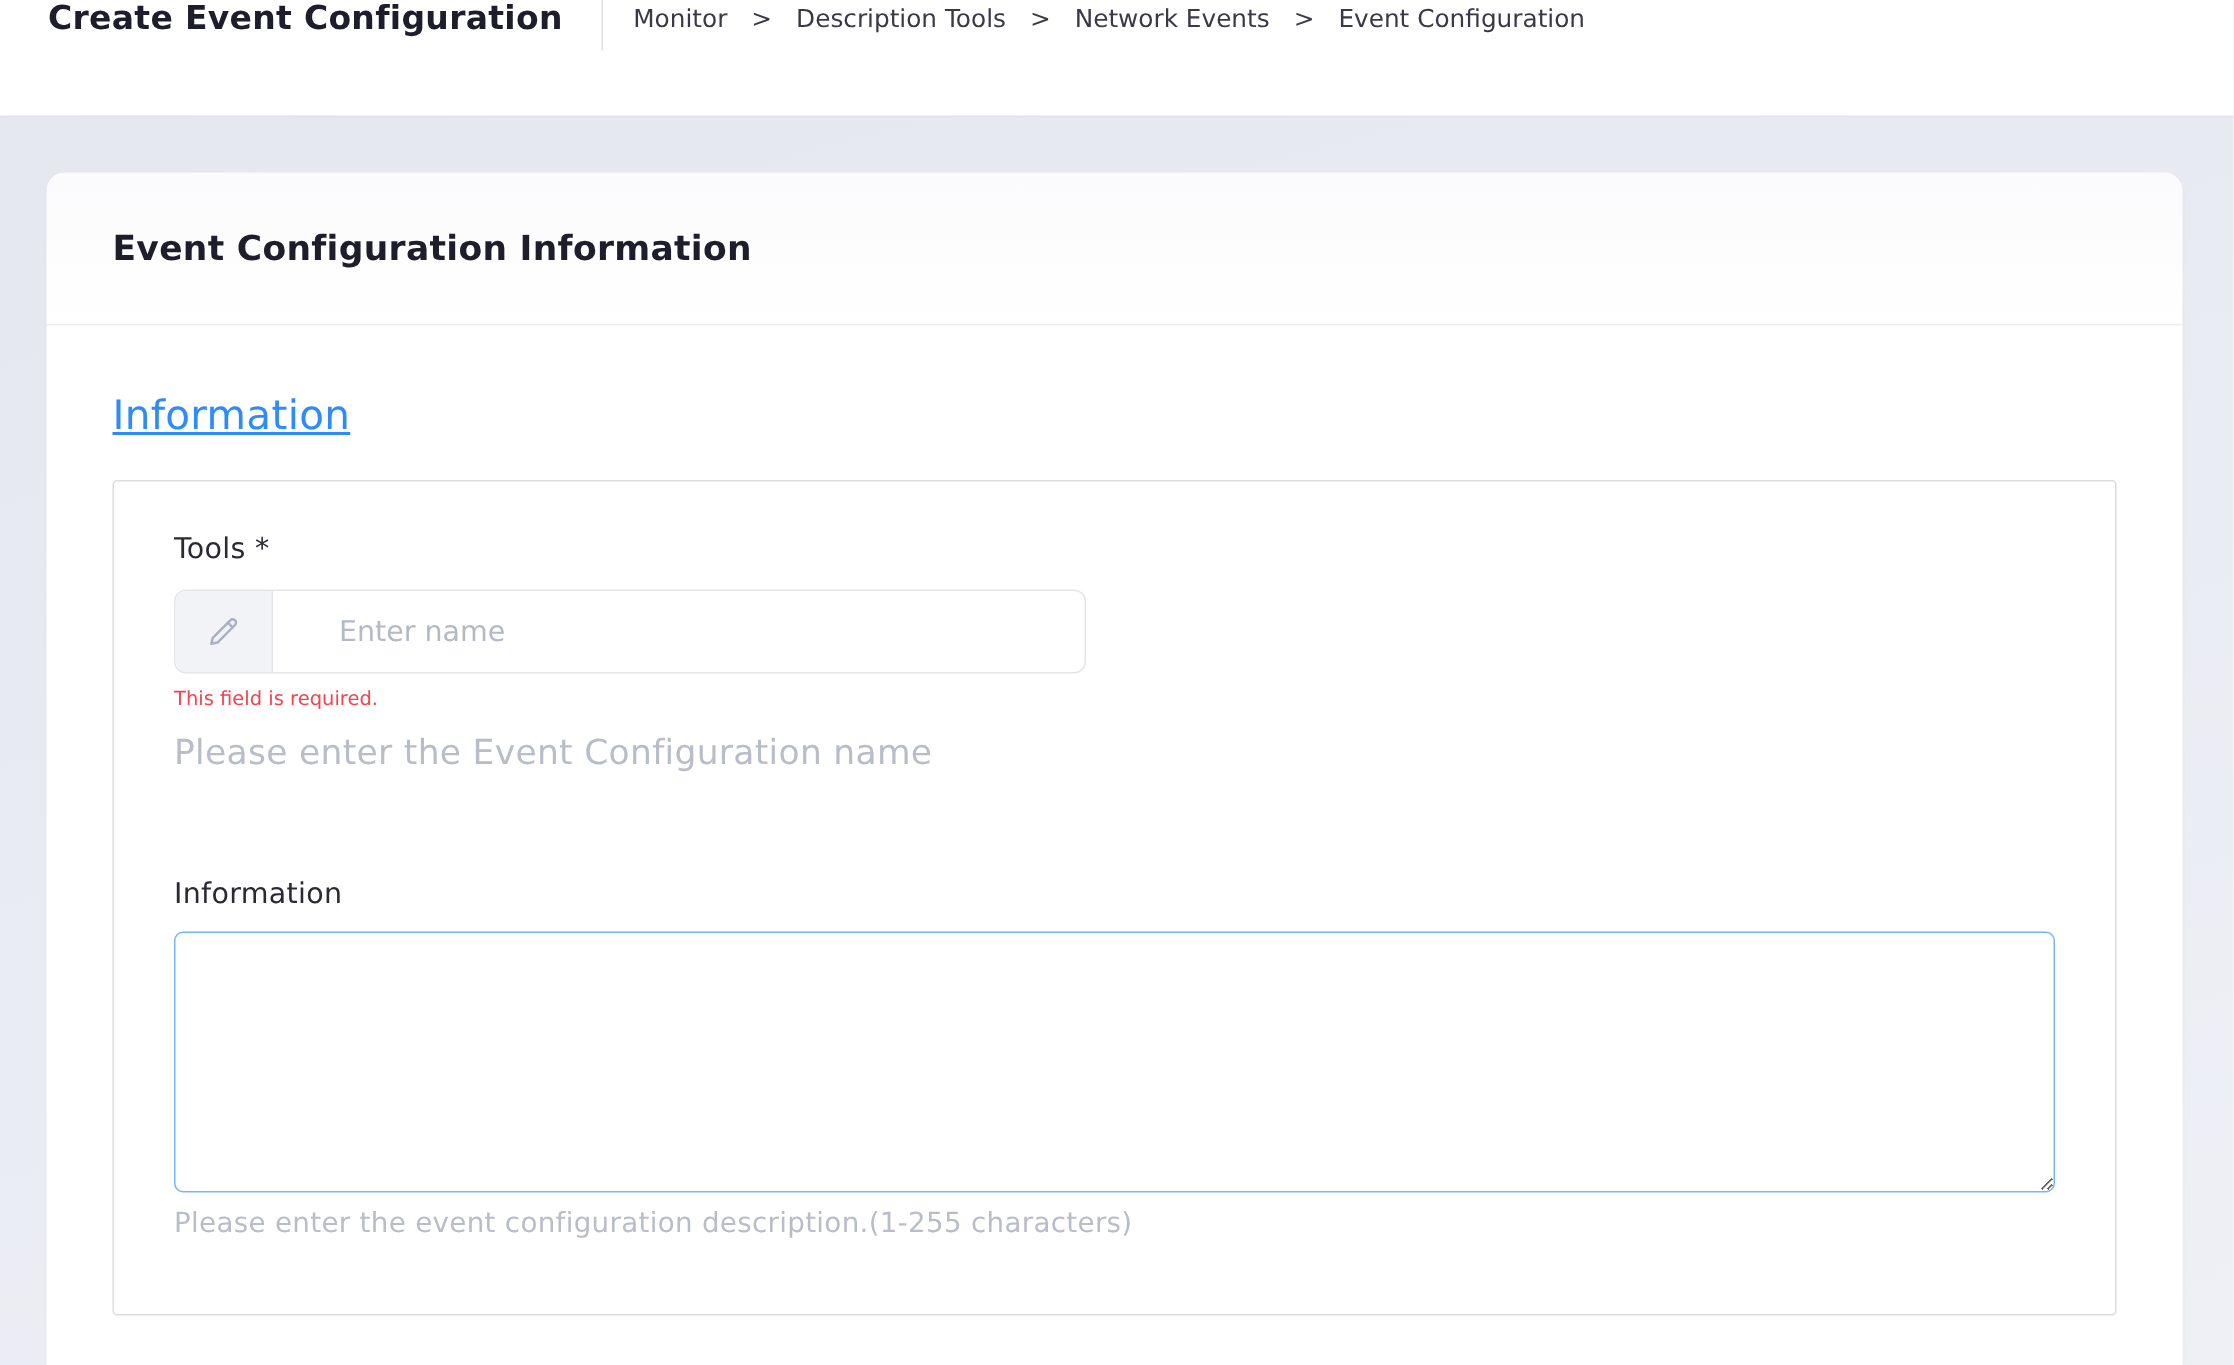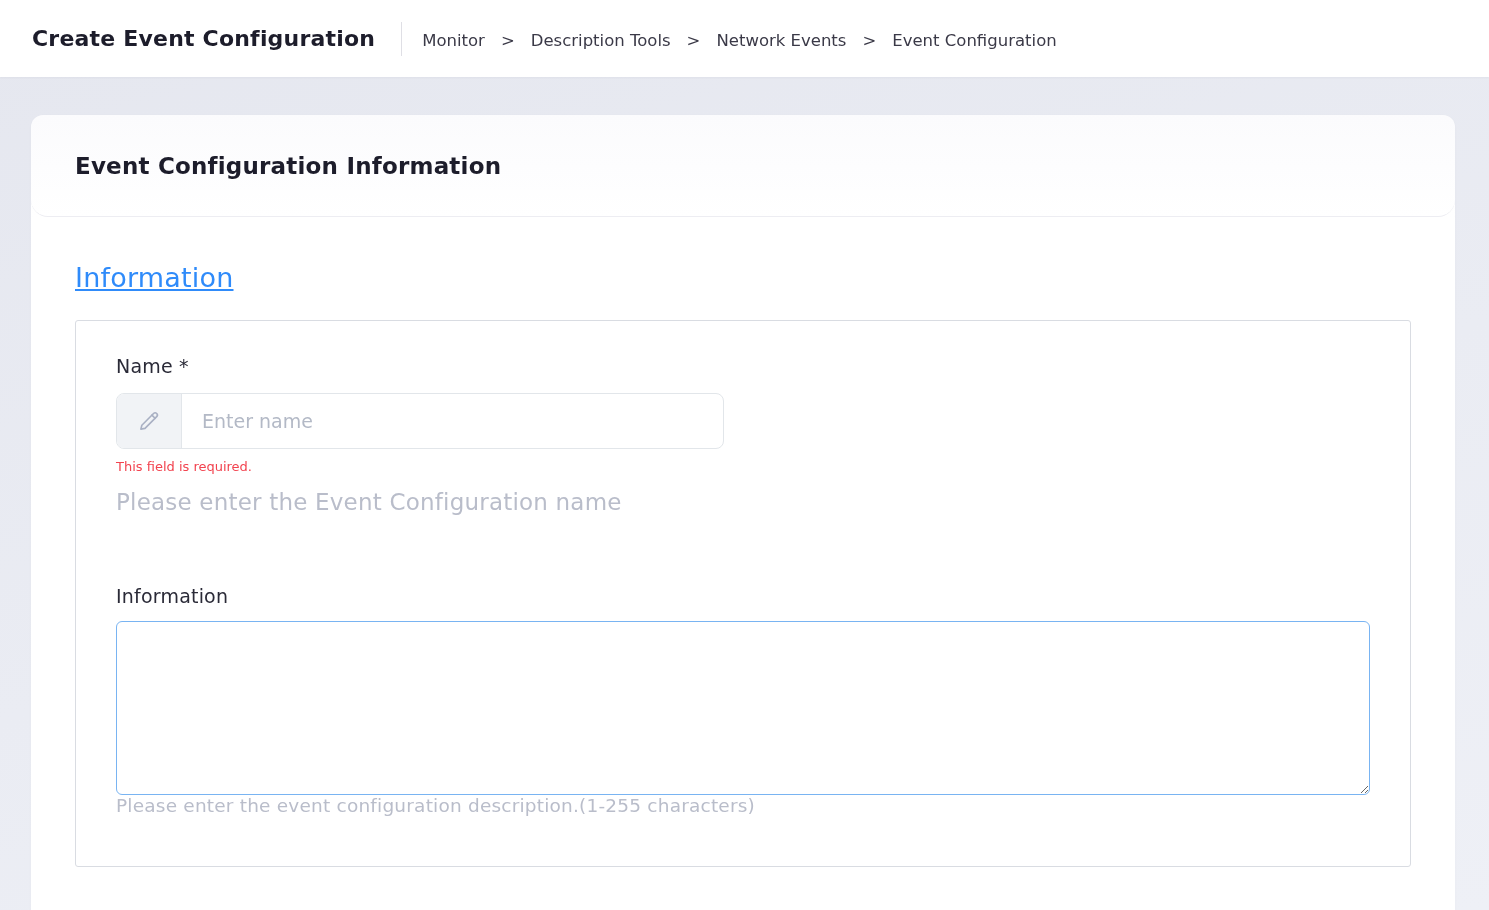--- a/index.html
+++ b/index.html
@@ -10,21 +10,21 @@
   }
   body {
     background: linear-gradient(165deg, #e5e7ef 0%, #eaecf3 55%, #eef0f6 100%);
   }
 
   
   .topbar {
     height: 77px;
     background: #ffffff;
     display: flex;
-    align-items: center;
+    align-items: flex-start;
     padding: 0 32px;
     box-shadow: 0 1px 2px rgba(30,35,60,0.04);
   }
   .page-title {
     font-size: 22px;
     font-weight: 600;
     color: #1d1d2b;
     letter-spacing: 0.2px;
   }
   .topbar-divider {
@@ -54,21 +54,20 @@
     background: linear-gradient(180deg, #fbfbfd 0%, #ffffff 12%);
     border-radius: 12px;
     box-shadow: 0 1px 3px rgba(30,35,60,0.03);
   }
   .card-header {
     height: 102px;
     display: flex;
     align-items: center;
     padding: 0 44px;
     border-bottom: 1px solid #ededf2;
-    border-radius: 17px;
   }
   .card-header-title {
     font-size: 23px;
     font-weight: 600;
     color: #1d1d2b;
     letter-spacing: 0.2px;
   }
   .card-body {
     padding: 45px 44px 40px 44px;
   }
@@ -97,20 +96,21 @@
   
   .input-group {
     margin-top: 16px;
     width: 608px;
     height: 56px;
     display: flex;
     border: 1px solid #e2e6ea;
     border-radius: 8px;
     background: #ffffff;
     overflow: hidden;
+    gap: 24px;
   }
   .input-addon {
     width: 65px;
     background: #f1f3f6;
     border-right: 1px solid #e2e6ea;
     display: flex;
     align-items: center;
     justify-content: center;
     flex: none;
   }
@@ -149,20 +149,21 @@
     border-radius: 6px;
     outline: none;
     resize: both;
     font-family: "DejaVu Sans", "Liberation Sans", sans-serif;
     font-size: 18px;
     color: #3a3947;
     padding: 12px 14px;
     background: #ffffff;
   }
   .hint-text-2 {
+    margin-top: 10px;
     font-size: 18.5px;
     color: #b9bdca;
     letter-spacing: 0.2px;
   }
 </style>
 </head>
 <body>
 
 <header class="topbar">
   <div class="page-title">Create Event Configuration</div>
@@ -184,21 +185,21 @@
     <div class="card-header">
       <h2 class="card-header-title">Event Configuration Information</h2>
     </div>
 
     <div class="card-body">
       <h3 class="section-title">Information</h3>
 
       <div class="form-box">
 
         <div class="name-block">
-          <label class="field-label">Name *</label>
+          <label class="field-label">Tools *</label>
           <div class="input-group">
             <span class="input-addon">
               <svg viewBox="0 0 24 24" fill="none" stroke="#a9b0c3" stroke-width="1.5" stroke-linecap="round" stroke-linejoin="round">
                 <path d="M4.5 19.5l0.9-3.6L16.2 5.1a2.05 2.05 0 0 1 2.9 2.9L8.3 18.8l-3.8 0.7z"></path>
                 <path d="M14.7 6.6l2.9 2.9"></path>
               </svg>
             </span>
             <input class="text-input" type="text" placeholder="Enter name" style="">
           </div>
           <div class="error-text">This field is required.</div>

